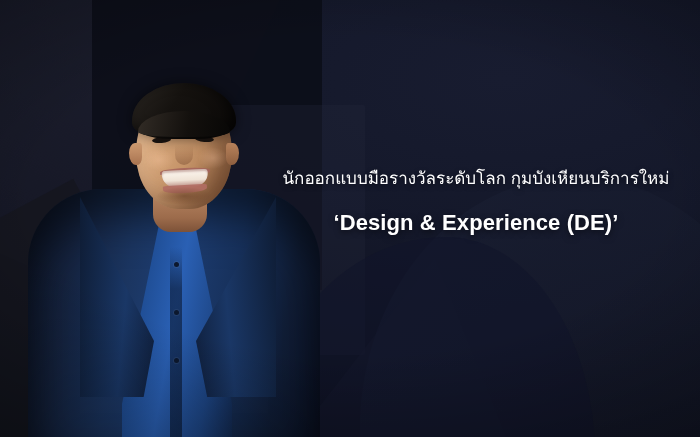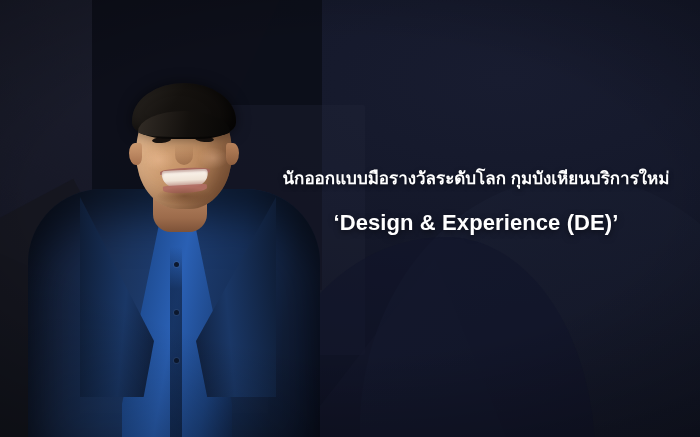--- a/index.html
+++ b/index.html
@@ -262,21 +262,21 @@
     display:inline-block;
     background:#1a4fe0;
     color:#ffffff;
     padding:3px 9px 5px 9px;
     line-height:34px;
     box-shadow:0 2px 10px rgba(0,0,0,.4);
   }
   .line2{
     margin-top:6px;
     font-size:17px;
-    font-weight:700;
+    font-weight:400;
     line-height:26px;
     white-space:nowrap;
     text-shadow:0 2px 5px rgba(0,0,0,.5);
   }
   .line3{
     margin-top:16px;
     font-size:22px;
     font-weight:700;
     line-height:30px;
     letter-spacing:.1px;

